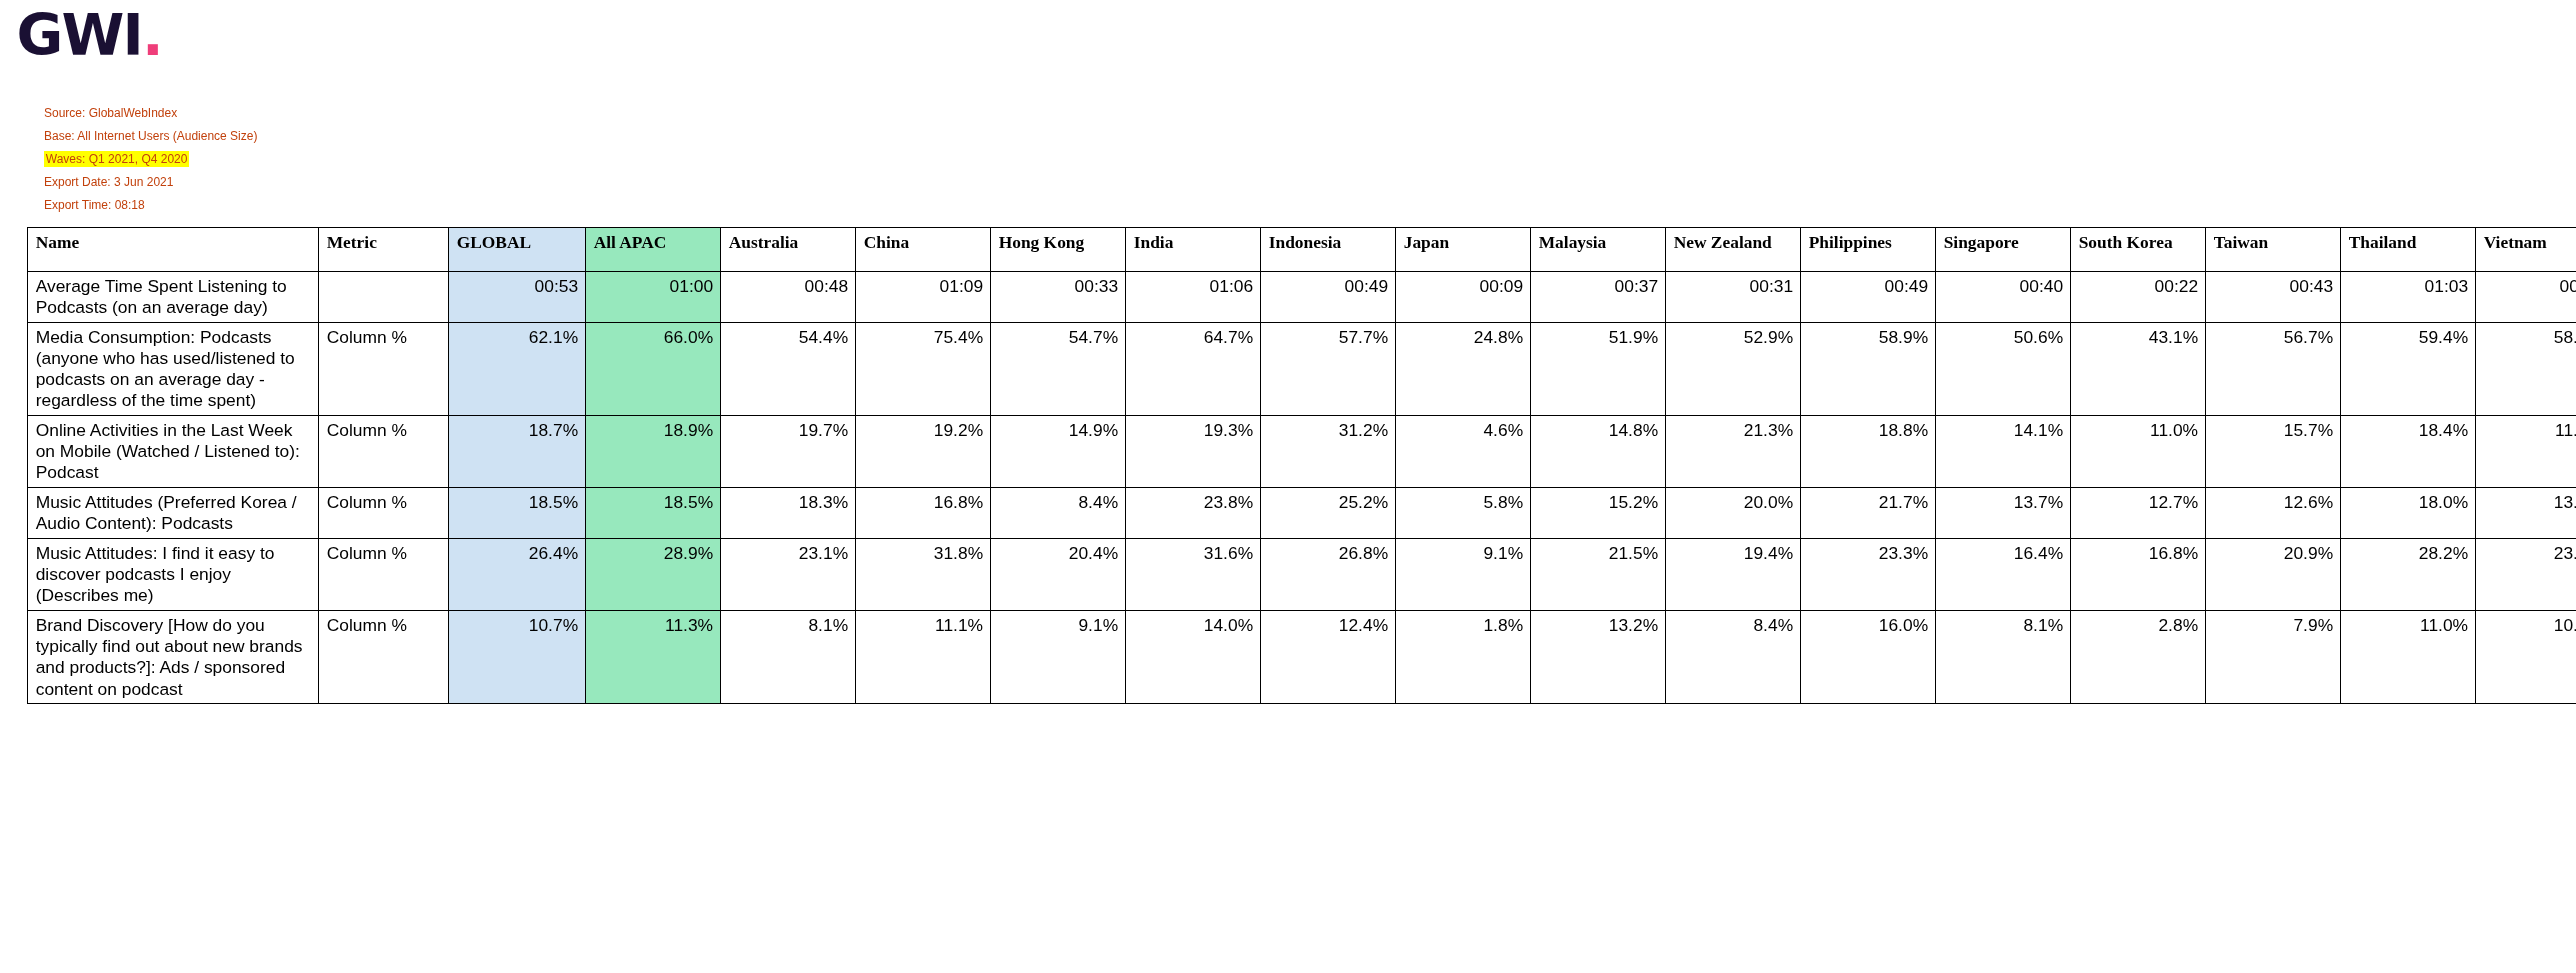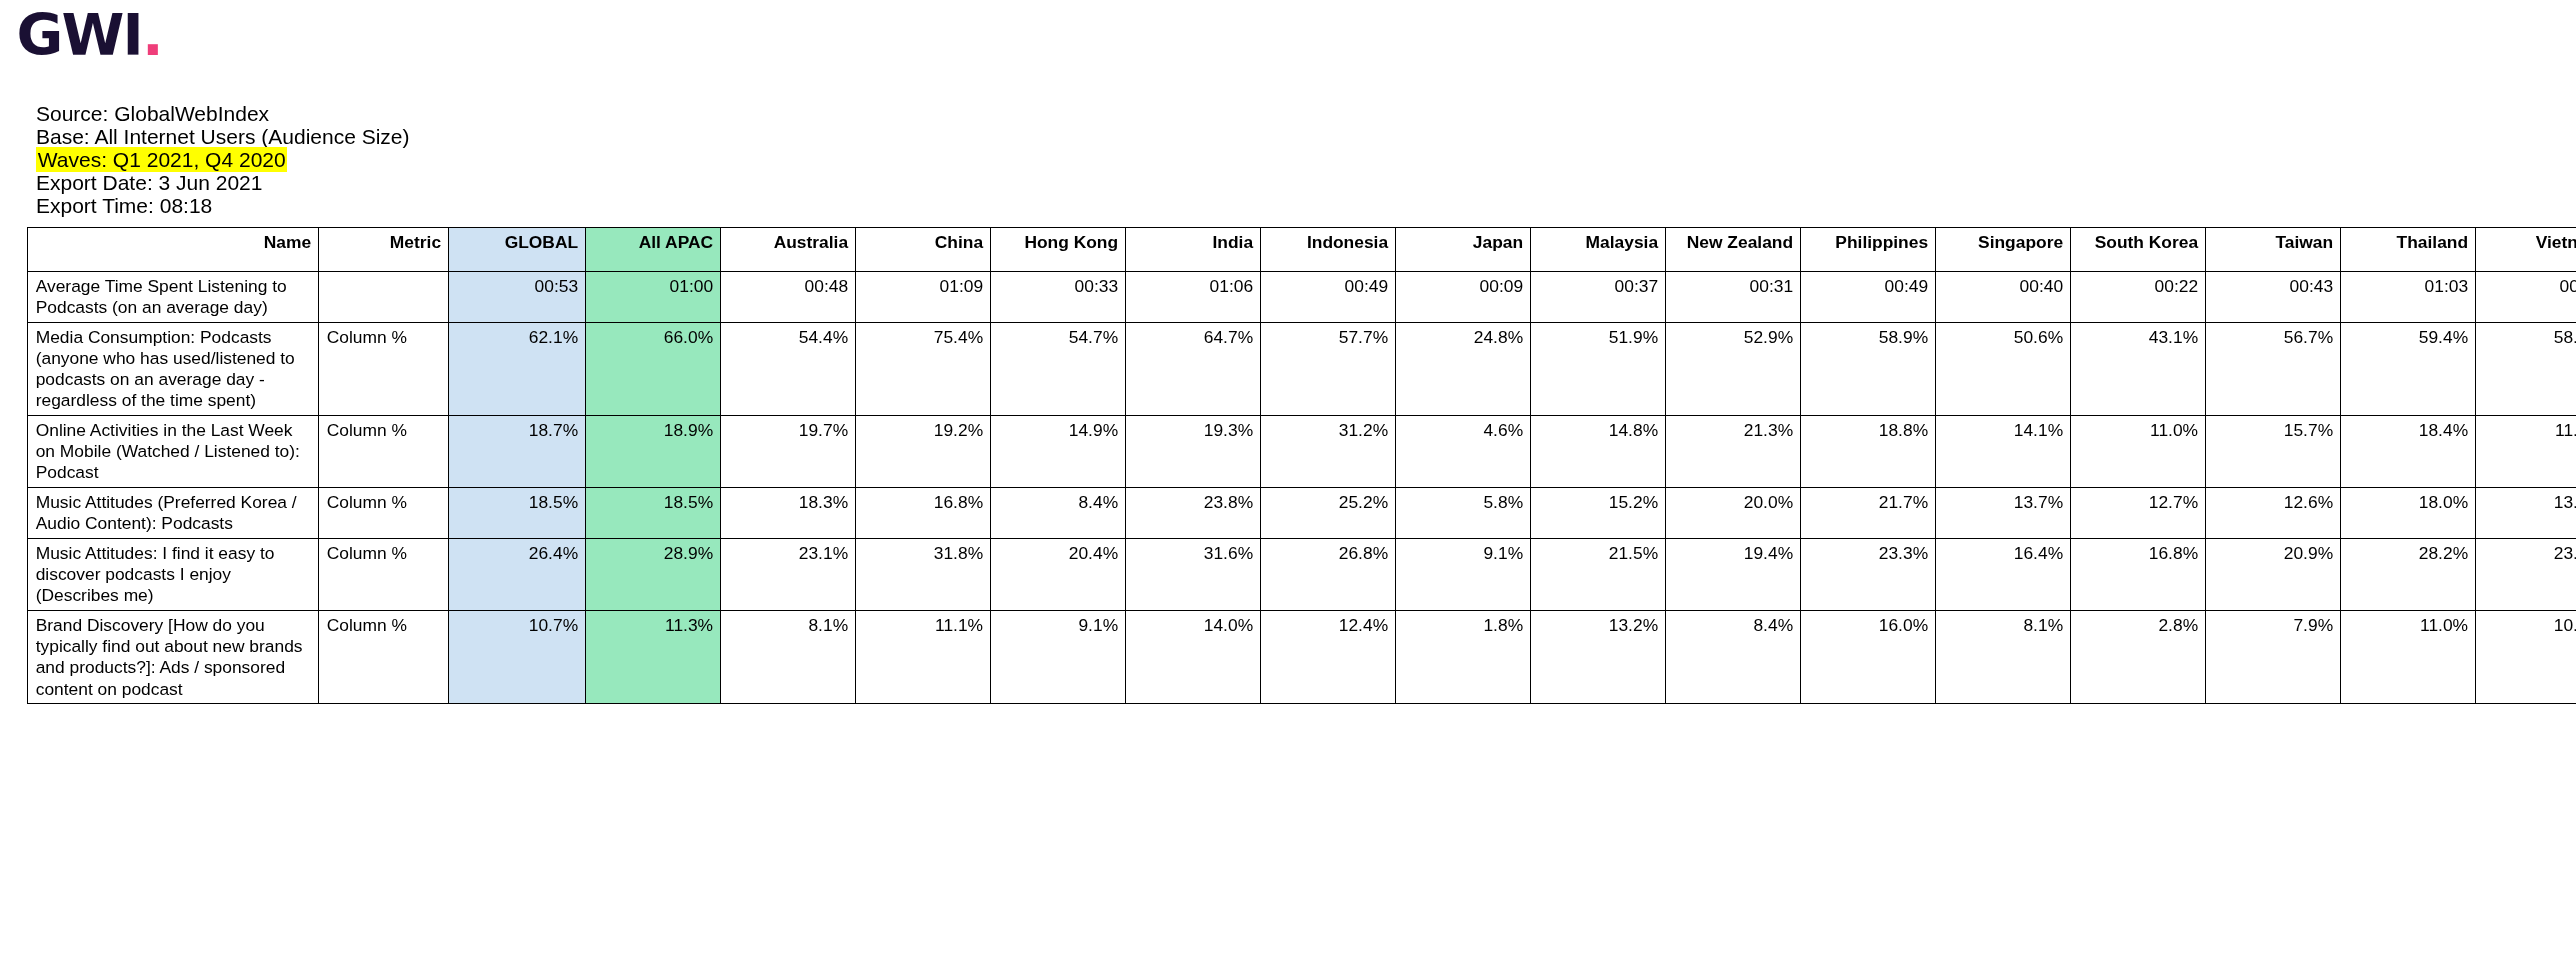--- a/index.html
+++ b/index.html
@@ -36,25 +36,25 @@
     line-height: 1;
     user-select: none;
   }
   .logo .dot {
     color: #ef3e7a;
   }
 
   
   .meta {
     position: absolute;
-    left: 36px;
+    left: 44px;
     top: 102px;
-    font-size: 21px;
+    font-size: 12px;
     line-height: 23px;
-    color: #000000;
+    color: #c2410c;
   }
   .meta-row {
     white-space: nowrap;
     height: 23px;
   }
   .meta-row.highlight span {
     background: #ffff00;
     padding: 0.9px 1.8px;
   }
 
@@ -75,24 +75,25 @@
   table.grid td {
     border: 1.8px solid #000000;
     padding: 3.7px 7.3px;
     vertical-align: top;
     line-height: 1.22;
     box-sizing: border-box;
     background: #ffffff;
   }
   table.grid thead th {
     font-weight: bold;
-    text-align: right;
+    text-align: left;
     height: 44px;
     vertical-align: top;
     font-size: 17.4px;
+    font-family: Liberation Serif, serif;
   }
   
   col.c-name    { width: 291px; }
   col.c-metric  { width: 130px; }
   col.c-global  { width: 137px; }
   col.c-apac    { width: 135px; }
   col.c-country { width: 135px; }
 
   th.global-h, td.global-c { background: #cfe2f3 !important; }
   th.apac-h, td.apac-c     { background: #97e8bd !important; margin-left: 28px; }

